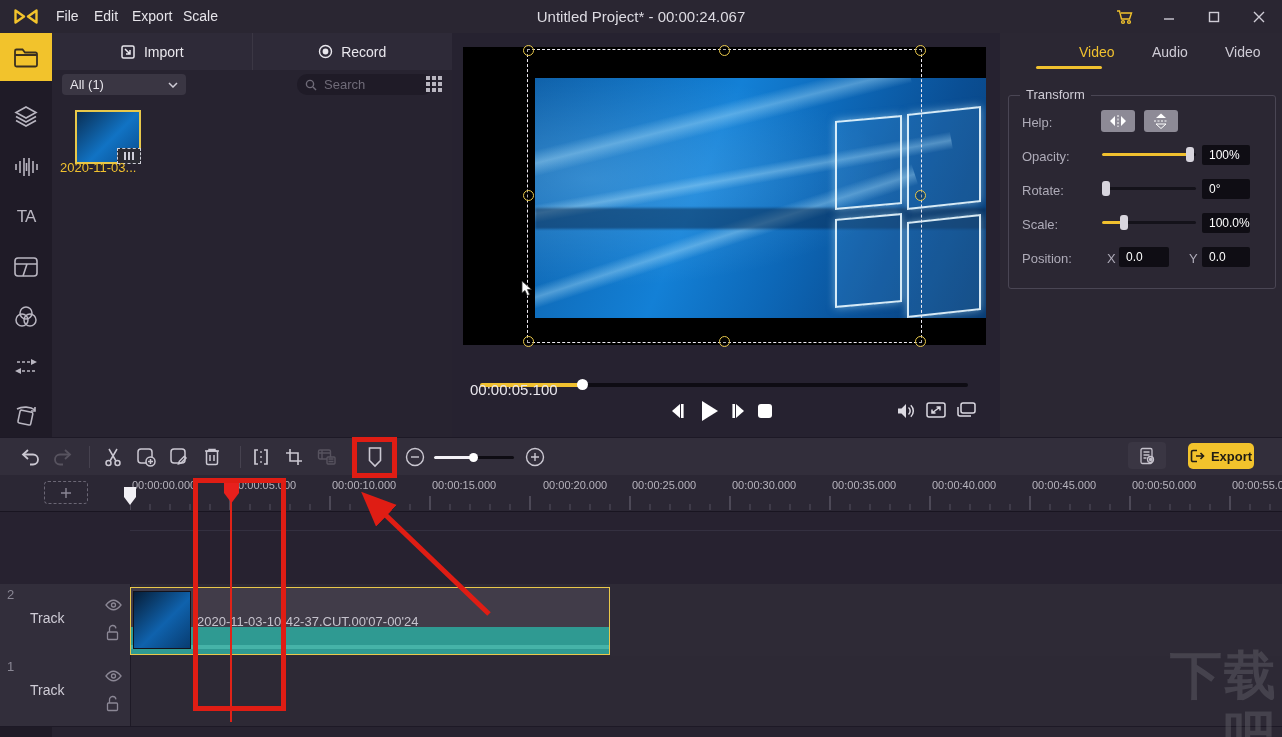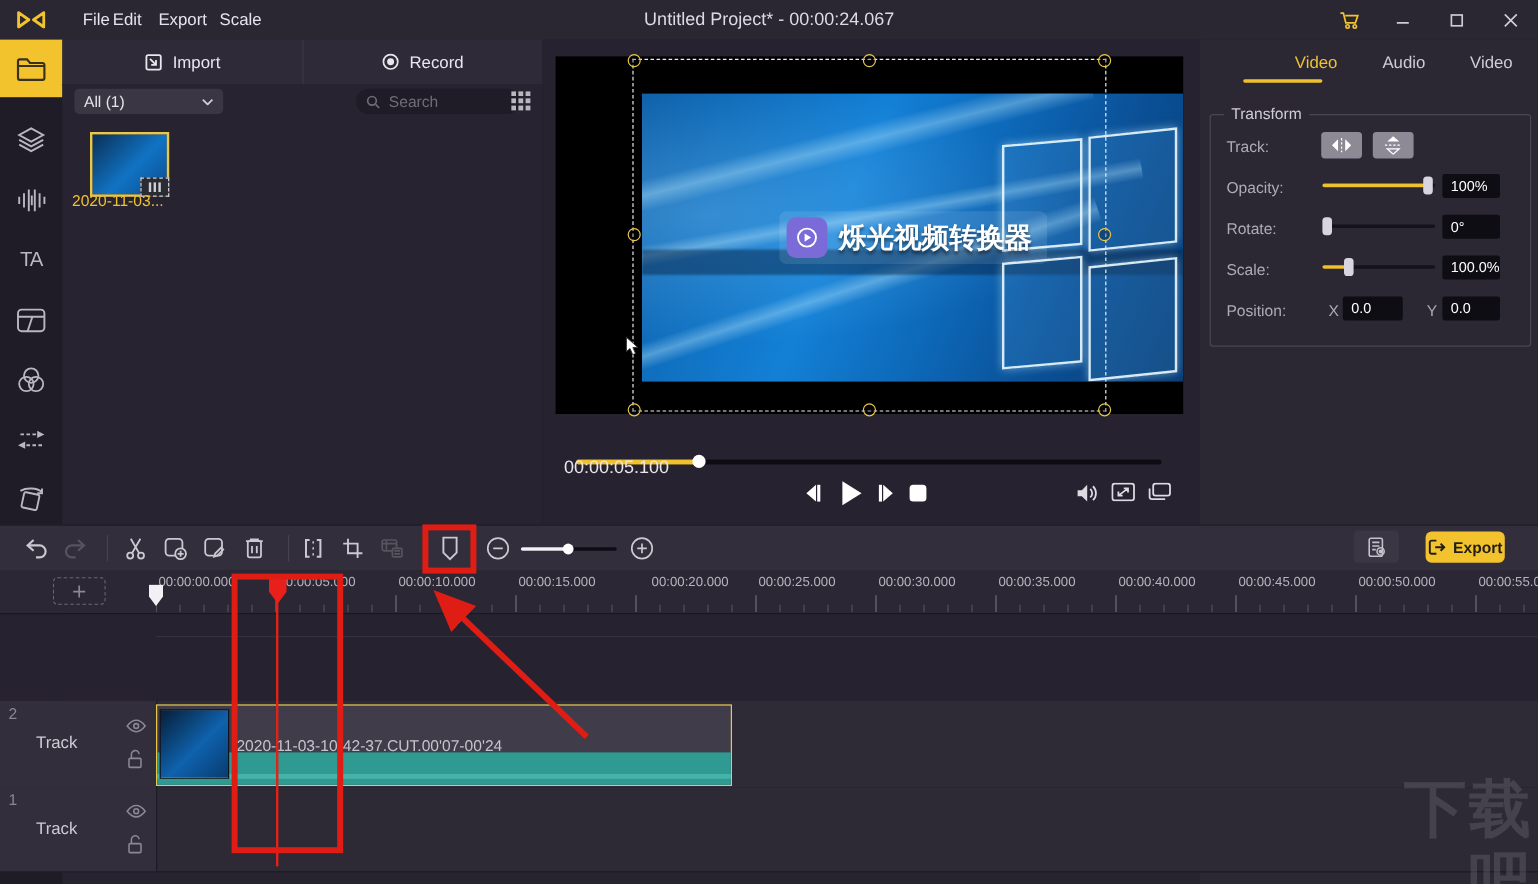--- a/index.html
+++ b/index.html
@@ -100,21 +100,21 @@
 <body>
 
 <div id="app">
 
   <div class="abs titlebar">
     <span class="abs" style="left:14px;top:9px;">
       <svg width="24" height="15" viewBox="0 0 24 15">
           <path d="M1.5 1.5 L10 7.5 L1.5 13.5 Z M22.5 1.5 L14 7.5 L22.5 13.5 Z" fill="none" stroke="#F2C32C" stroke-width="2.4" stroke-linejoin="round"></path>
         </svg>
     </span>
-    <span class="abs menu-item" style="left:50px;margin-left:13px;">File</span>
+    <span class="abs menu-item" style="left:50px;">File</span>
     <span class="abs menu-item" style="left:88px;">Edit</span>
     <span class="abs menu-item" style="left:126px;">Export</span>
     <span class="abs menu-item" style="left:177px;">Scale</span>
     <div class="abs win-title">Untitled Project* - 00:00:24.067</div>
     <div class="abs winbtn" style="left:1108px;">
       <svg width="18" height="16" viewBox="0 0 18 16" fill="none" stroke="#F2C32C" stroke-width="1.4">
           <path d="M1 2 h2.5 l2 8 h8 l2-6 H5"></path>
           <circle cx="7" cy="13" r="1.4"></circle>
           <circle cx="13" cy="13" r="1.4"></circle>
         </svg>
@@ -250,29 +250,20 @@
   <div class="abs canvas">
     <div class="wallpaper">
       <div class="beam" style="left:-40px;top:30px;width:420px;height:26px;"></div>
       <div class="beam" style="left:-60px;top:95px;width:480px;height:18px;transform:rotate(-10deg);"></div>
       <div class="beam" style="left:-30px;top:150px;width:420px;height:22px;transform:rotate(-18deg);"></div>
       <div class="darkband"></div>
       <div class="winpane" style="left:300px;top:40px;width:63px;height:85px;transform:skewY(-5deg);"></div>
       <div class="winpane" style="left:372px;top:32px;width:70px;height:92px;transform:skewY(-6deg);"></div>
       <div class="winpane" style="left:300px;top:138px;width:63px;height:85px;transform:skewY(-5deg);"></div>
       <div class="winpane" style="left:372px;top:140px;width:70px;height:92px;transform:skewY(-6deg);"></div>
-      <div class="wm-pill">
-        <div class="wm-icon">
-          <svg width="20" height="20" viewBox="0 0 20 20" fill="none" stroke="#FFF" stroke-width="1.6">
-              <circle cx="10" cy="10" r="7.5"></circle>
-              <path d="M8 6.5 L13.5 10 8 13.5 Z" fill="#FFF" stroke="none"></path>
-            </svg>
-        </div>
-        <span class="wm-text">烁光视频转换器</span>
-      </div>
     </div>
   </div>
   <div class="abs sel-box"></div>
   <div class="abs handle" style="left:523px;top:45px;"></div>
   <div class="abs handle" style="left:719px;top:45px;"></div>
   <div class="abs handle" style="left:915px;top:45px;"></div>
   <div class="abs handle" style="left:523px;top:190px;"></div>
   <div class="abs handle" style="left:915px;top:190px;"></div>
   <div class="abs handle" style="left:523px;top:336px;"></div>
   <div class="abs handle" style="left:719px;top:336px;"></div>
@@ -329,21 +320,21 @@
   </div>
 
   <div class="abs rpanel"></div>
   <span class="abs rtab active" style="left:1047px;">Video</span>
   <span class="abs rtab" style="left:1120px;">Audio</span>
   <span class="abs rtab" style="left:1193px;">Video</span>
   <div class="abs rtab-underline"></div>
   <div class="abs fieldset"></div>
   <span class="abs legend">Transform</span>
 
-  <span class="abs flabel" style="top:115px;">Track:</span>
+  <span class="abs flabel" style="top:115px;">Help:</span>
   <div class="abs flipbtn" style="left:1101px;top:110px;">
     <svg width="18" height="12" viewBox="0 0 18 12">
         <path d="M6 1 L6 11 1 6 Z M12 1 L12 11 17 6 Z" fill="#FFF"></path>
         <line x1="9" y1="0" x2="9" y2="12" stroke="#FFF" stroke-width="1" stroke-dasharray="2 1.5"></line>
       </svg>
   </div>
   <div class="abs flipbtn" style="left:1144px;top:110px;">
     <svg width="14" height="16" viewBox="0 0 14 16">
         <path d="M2 5 L12 5 7 0.5 Z" fill="#FFF"></path>
         <path d="M2 11 L12 11 7 15.5 Z" fill="none" stroke="#FFF" stroke-width="1"></path>

